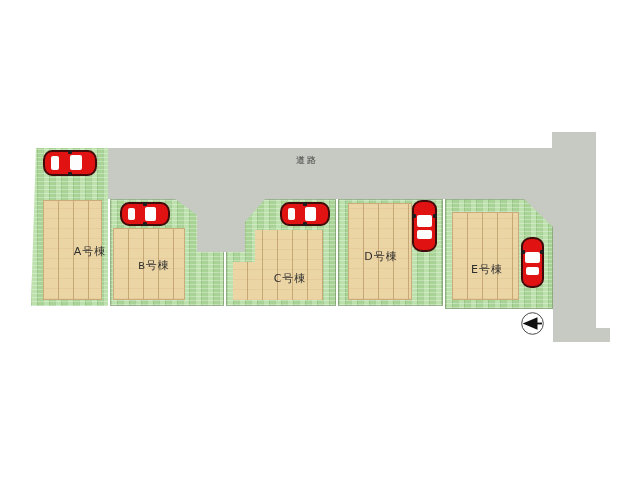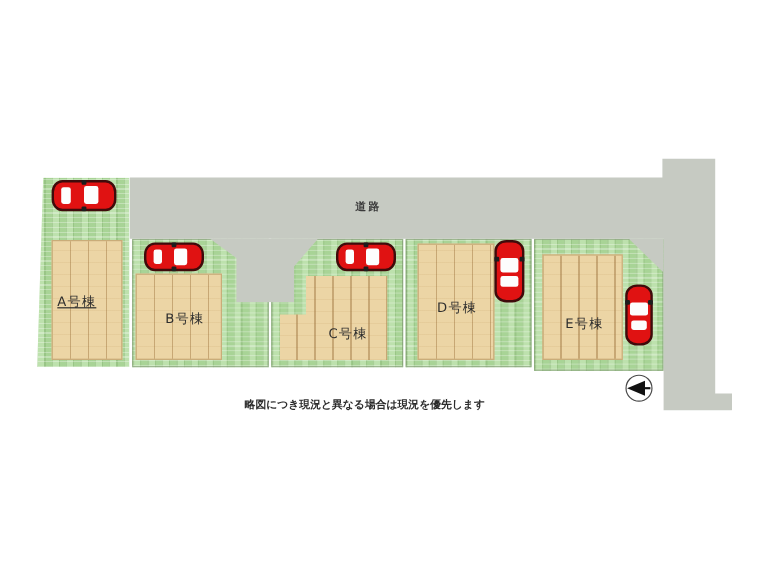--- a/index.html
+++ b/index.html
@@ -43,27 +43,27 @@
   .bldg{position:absolute;z-index:3;border:1px solid #c9ac79;box-sizing:border-box;}
   .bldg-a{left:43px;top:200px;width:59px;height:100px;}
   .bldg-b{left:113px;top:228px;width:72px;height:72px;}
   .bldg-c{left:233px;top:230px;width:90px;height:70px;border:none;
           clip-path:polygon(22px 0,90px 0,90px 70px,0 70px,0 32px,22px 32px);}
   .bldg-d{left:348px;top:203px;width:64px;height:97px;}
   .bldg-e{left:452px;top:212px;width:67px;height:88px;}
   
   .lot-label{position:absolute;z-index:5;width:64px;text-align:center;
     font-size:11px;letter-spacing:1px;color:#2e2e2e;}
-  .lbl-a{left:32px;top:244px;text-decoration:underline;}
-  .lbl-b{left:122px;top:258px;}
+  .lbl-a{left:58px;top:244px;}
+  .lbl-b{left:122px;top:258px;font-family:Liberation Mono, monospace;}
   .lbl-c{left:258px;top:271px;}
   .lbl-d{left:349px;top:249px;}
   .lbl-e{left:455px;top:262px;}
-  .road-label{position:absolute;z-index:5;left:296px;top:166px;
-    font-size:9px;letter-spacing:2px;color:#3a3a3a;font-weight:bold;}
+  .road-label{position:absolute;z-index:5;left:296px;top:154px;
+    font-size:9px;letter-spacing:2px;color:#3a3a3a;}
   .caption{position:absolute;z-index:5;left:164px;top:331px;width:280px;
     text-align:center;font-size:9px;font-weight:bold;color:#2b2b2b;}
   
   .car{position:absolute;z-index:4;}
   .car-body{position:absolute;inset:0;background:var(--c-car,#e01212);
     border:2px solid #3f0b0b;border-radius:9px/10px;box-sizing:border-box;}
   .car-v .car-body{border-radius:10px/9px;}
   .win{position:absolute;background:#fdfdfd;border-radius:2px;}
   .car-h .win-rear{left:12%;top:19%;width:16%;height:62%;}
   .car-h .win-front{left:49%;top:14%;width:25%;height:70%;}
@@ -146,15 +146,14 @@
   </div>
 
   <div class="road-label">道路</div>
 
   <svg class="compass" viewBox="0 0 25 25">
     <circle cx="12.5" cy="12.5" r="10.8" fill="#ffffff" stroke="#4a4a4a" stroke-width="1"></circle>
     <rect x="12" y="11.6" width="10" height="1.8" fill="#111111"></rect>
     <polygon points="2.6,12.5 17.5,6.3 17.5,18.7" fill="#111111"></polygon>
   </svg>
 
-  <div class="caption">略図につき現況と異なる場合は現況を優先します</div>
 
 </div>
 
 </body></html>

